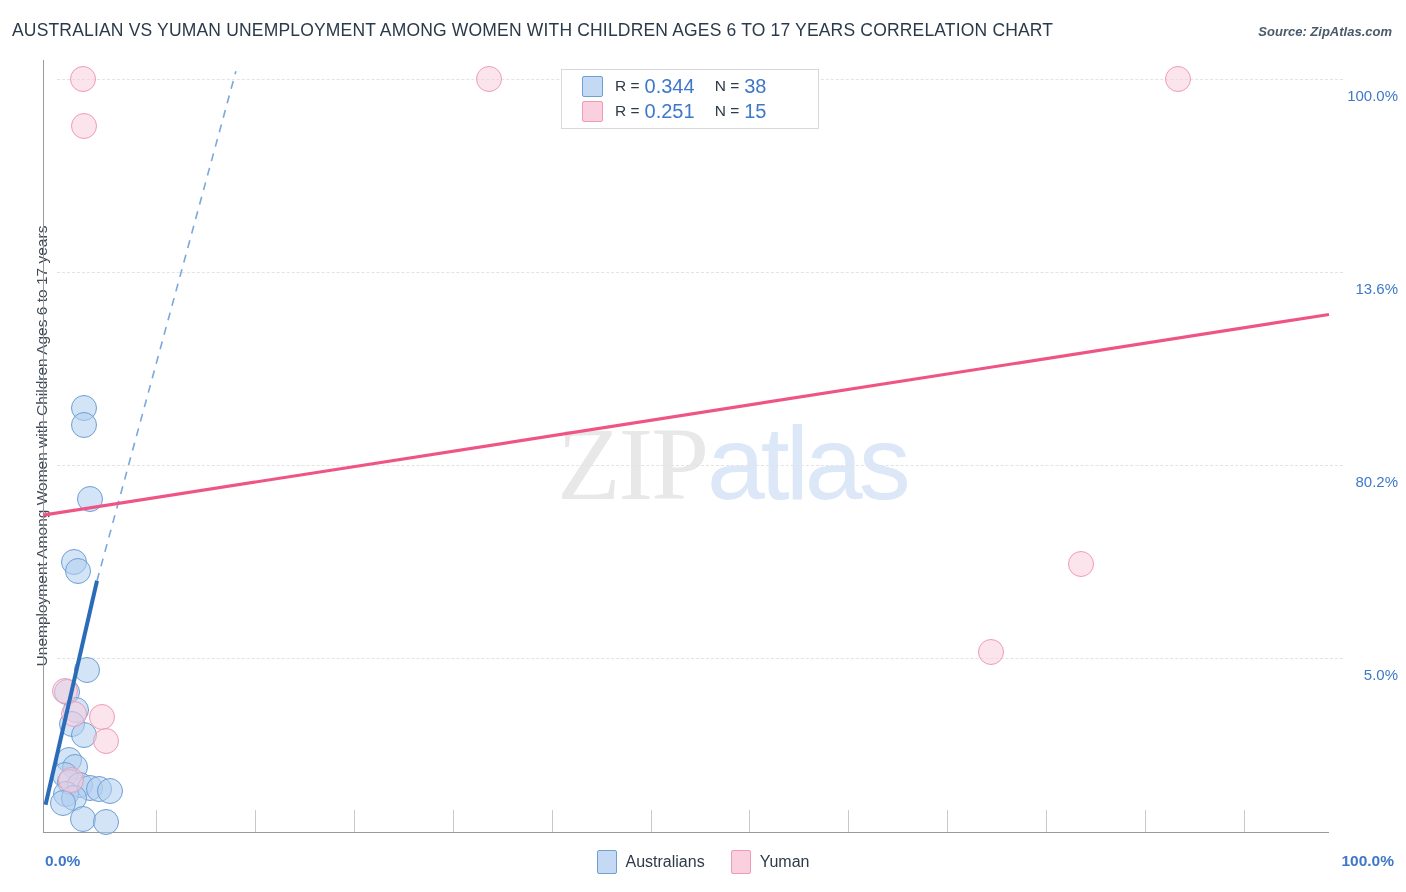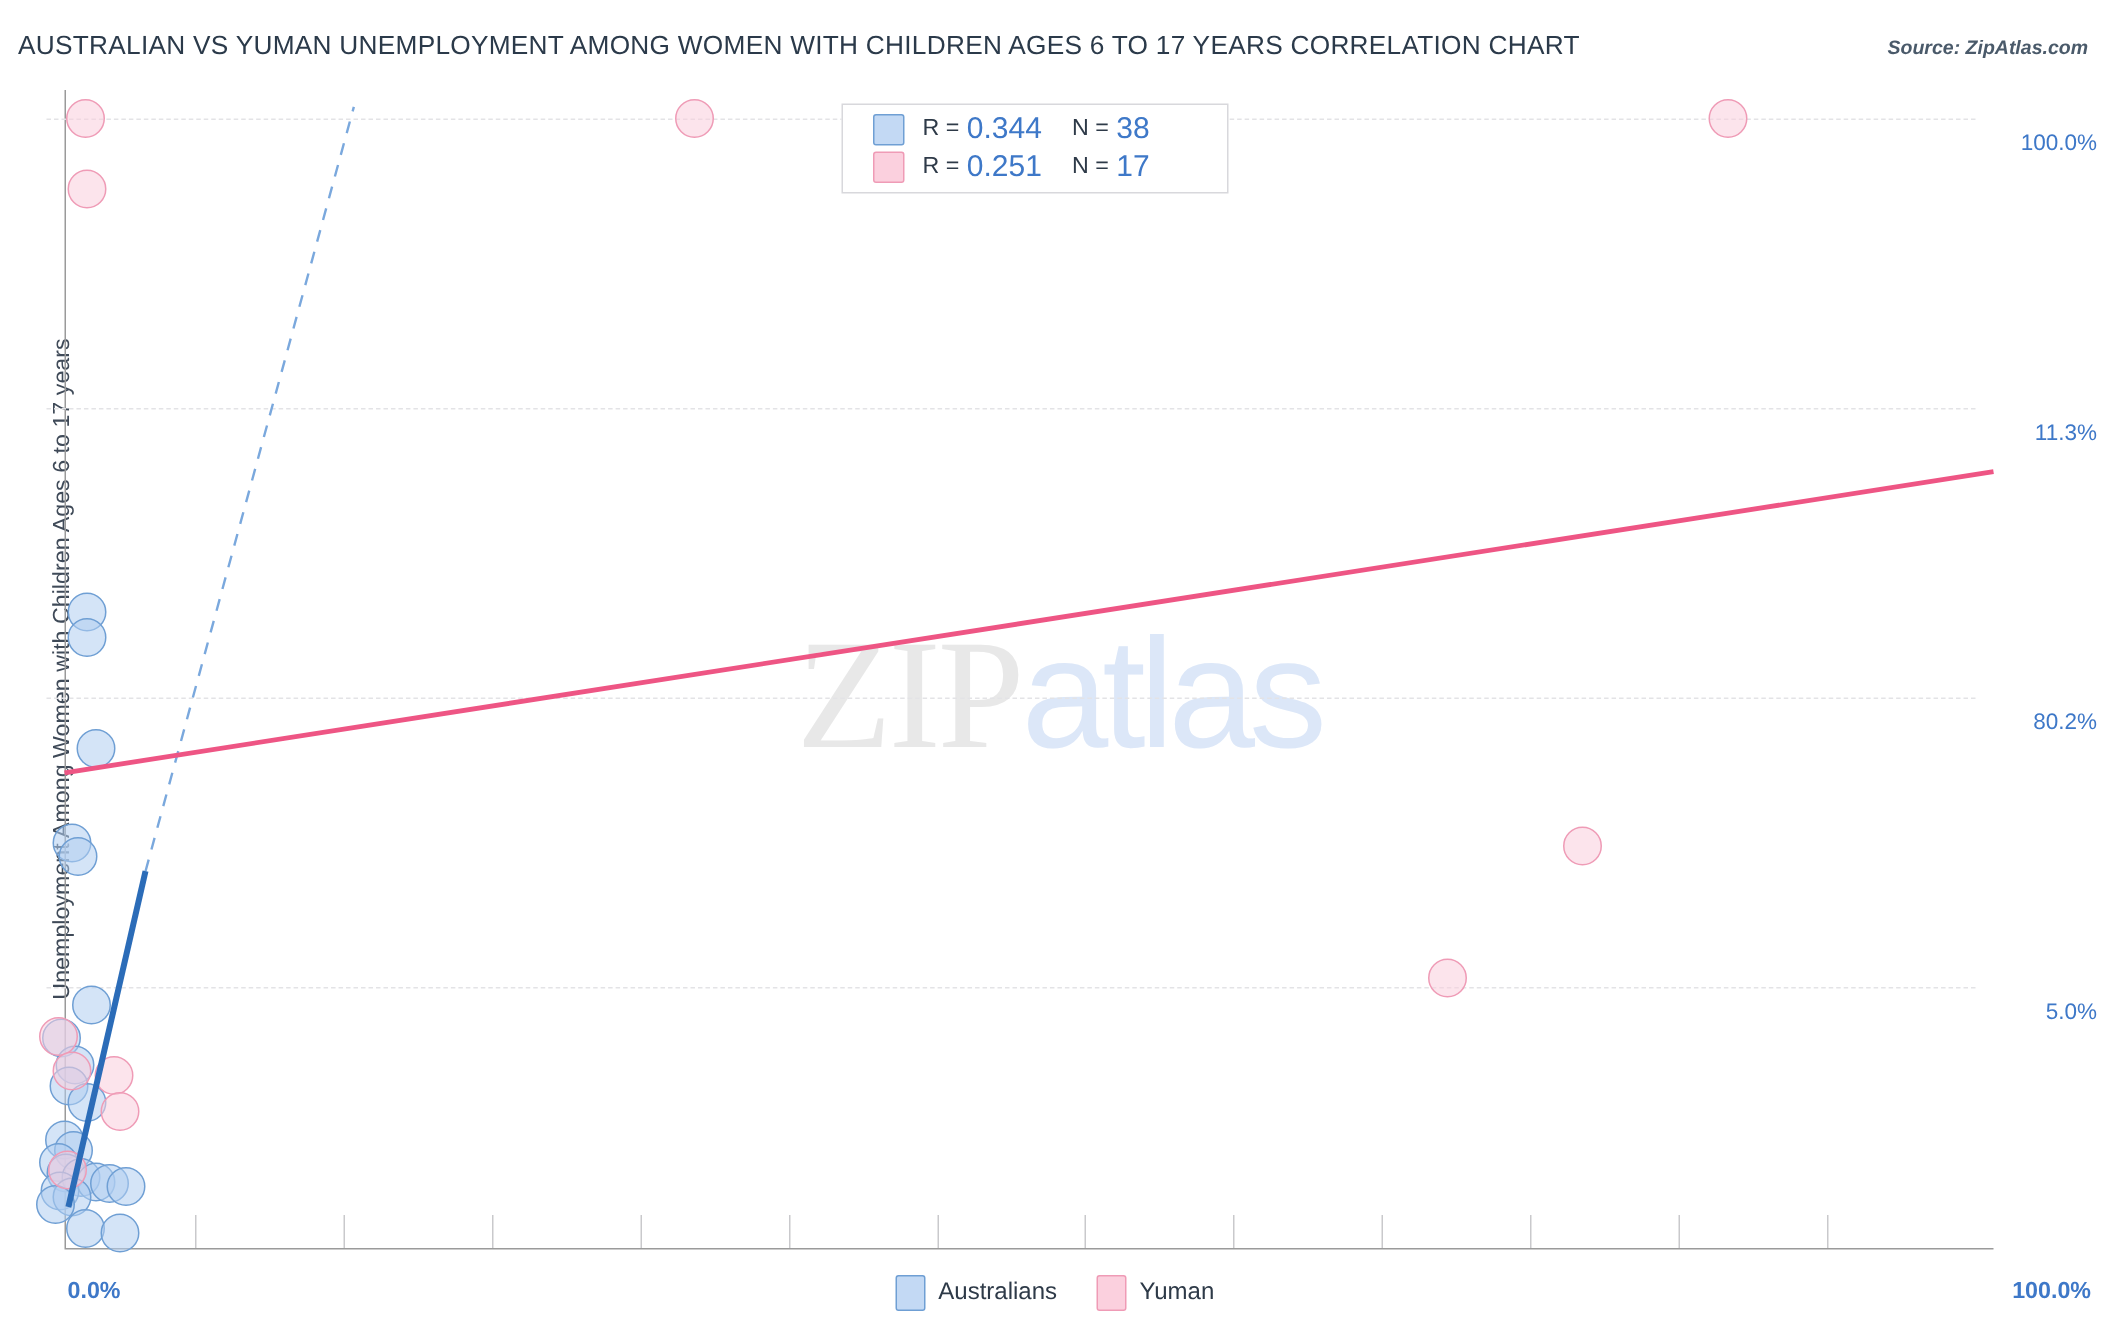--- a/index.html
+++ b/index.html
@@ -52,21 +52,21 @@
     transform-origin: center center;
     text-align: center;
     font-size: 15.5px;
     color: #3f4a58;
     white-space: nowrap;
   }
 
   
   #plot {
     position: absolute;
-    left: 31px;
+    left: 57px;
     top: 60px;
     width: 1286px;
     height: 772px;
   }
   .axis-line-y {
     position: absolute;
     left: 43px;
     top: 60px;
     width: 1px;
     height: 772px;
@@ -300,21 +300,21 @@
   <svg class="trend">
     <g id="trend-layer">
         <line x1="97.012" y1="580.8" x2="235.9" y2="71.28" stroke="#7aa8dd" stroke-width="1.6" stroke-dasharray="8 7"></line>
         <line x1="45.572" y1="804.68" x2="97.012" y2="580.8" stroke="#2b6cb8" stroke-width="4"></line>
         <line x1="43" y1="515.1800000000001" x2="1329" y2="314.46" stroke="#ee5584" stroke-width="3.2"></line>
       </g>
   </svg>
 
   <div id="ytick-labels">
       <div class="ytick-label" style="top: 87px;">100.0%</div>
-      <div class="ytick-label" style="top: 280px;">11.3%</div>
+      <div class="ytick-label" style="top: 280px;">13.6%</div>
       <div class="ytick-label" style="top: 473px;">80.2%</div>
       <div class="ytick-label" style="top: 666px;">5.0%</div>
     </div>
 
   <div class="xlabel-left">0.0%</div>
   <div class="xlabel-right">100.0%</div>
 
   <div class="stats-box">
     <div class="stats-row r1">
       <span class="swatch swatch-blue"></span>
@@ -323,21 +323,21 @@
       <span class="st-gap"></span>
       <span class="st-key">N =</span>
       <span class="st-val">38</span>
     </div>
     <div class="stats-row r2">
       <span class="swatch swatch-pink"></span>
       <span class="st-key">R =</span>
       <span class="st-val">0.251</span>
       <span class="st-gap"></span>
       <span class="st-key">N =</span>
-      <span class="st-val">17</span>
+      <span class="st-val">15</span>
     </div>
   </div>
 
   <div class="series-legend">
     <div class="series-item">
       <span class="series-swatch blue"></span>
       <span class="series-label">Australians</span>
     </div>
     <div class="series-item">
       <span class="series-swatch pink"></span>

